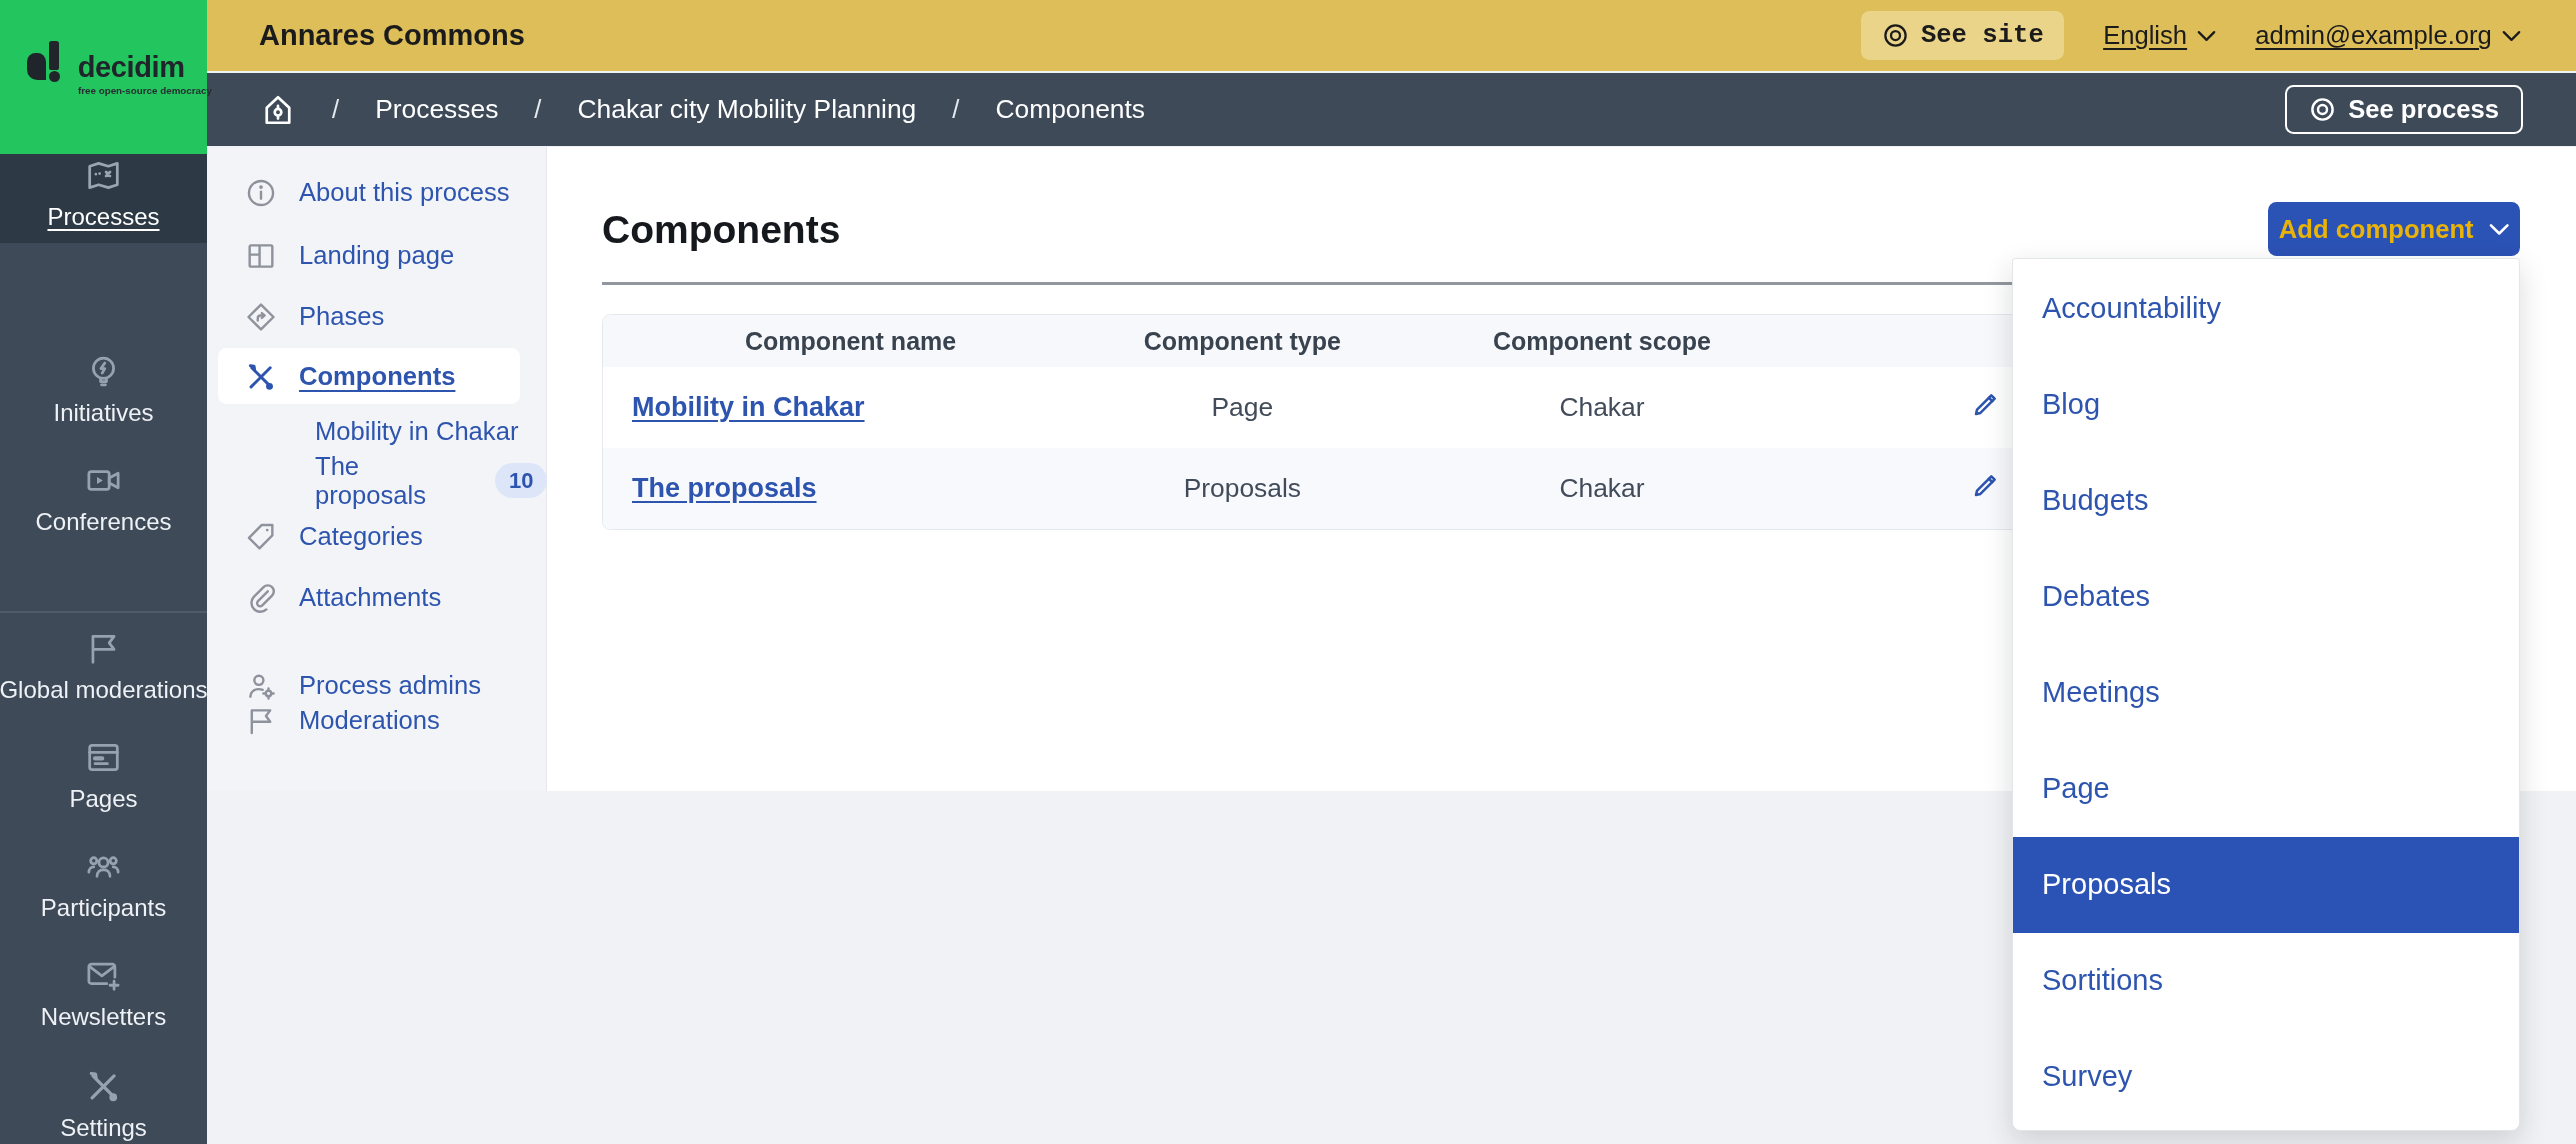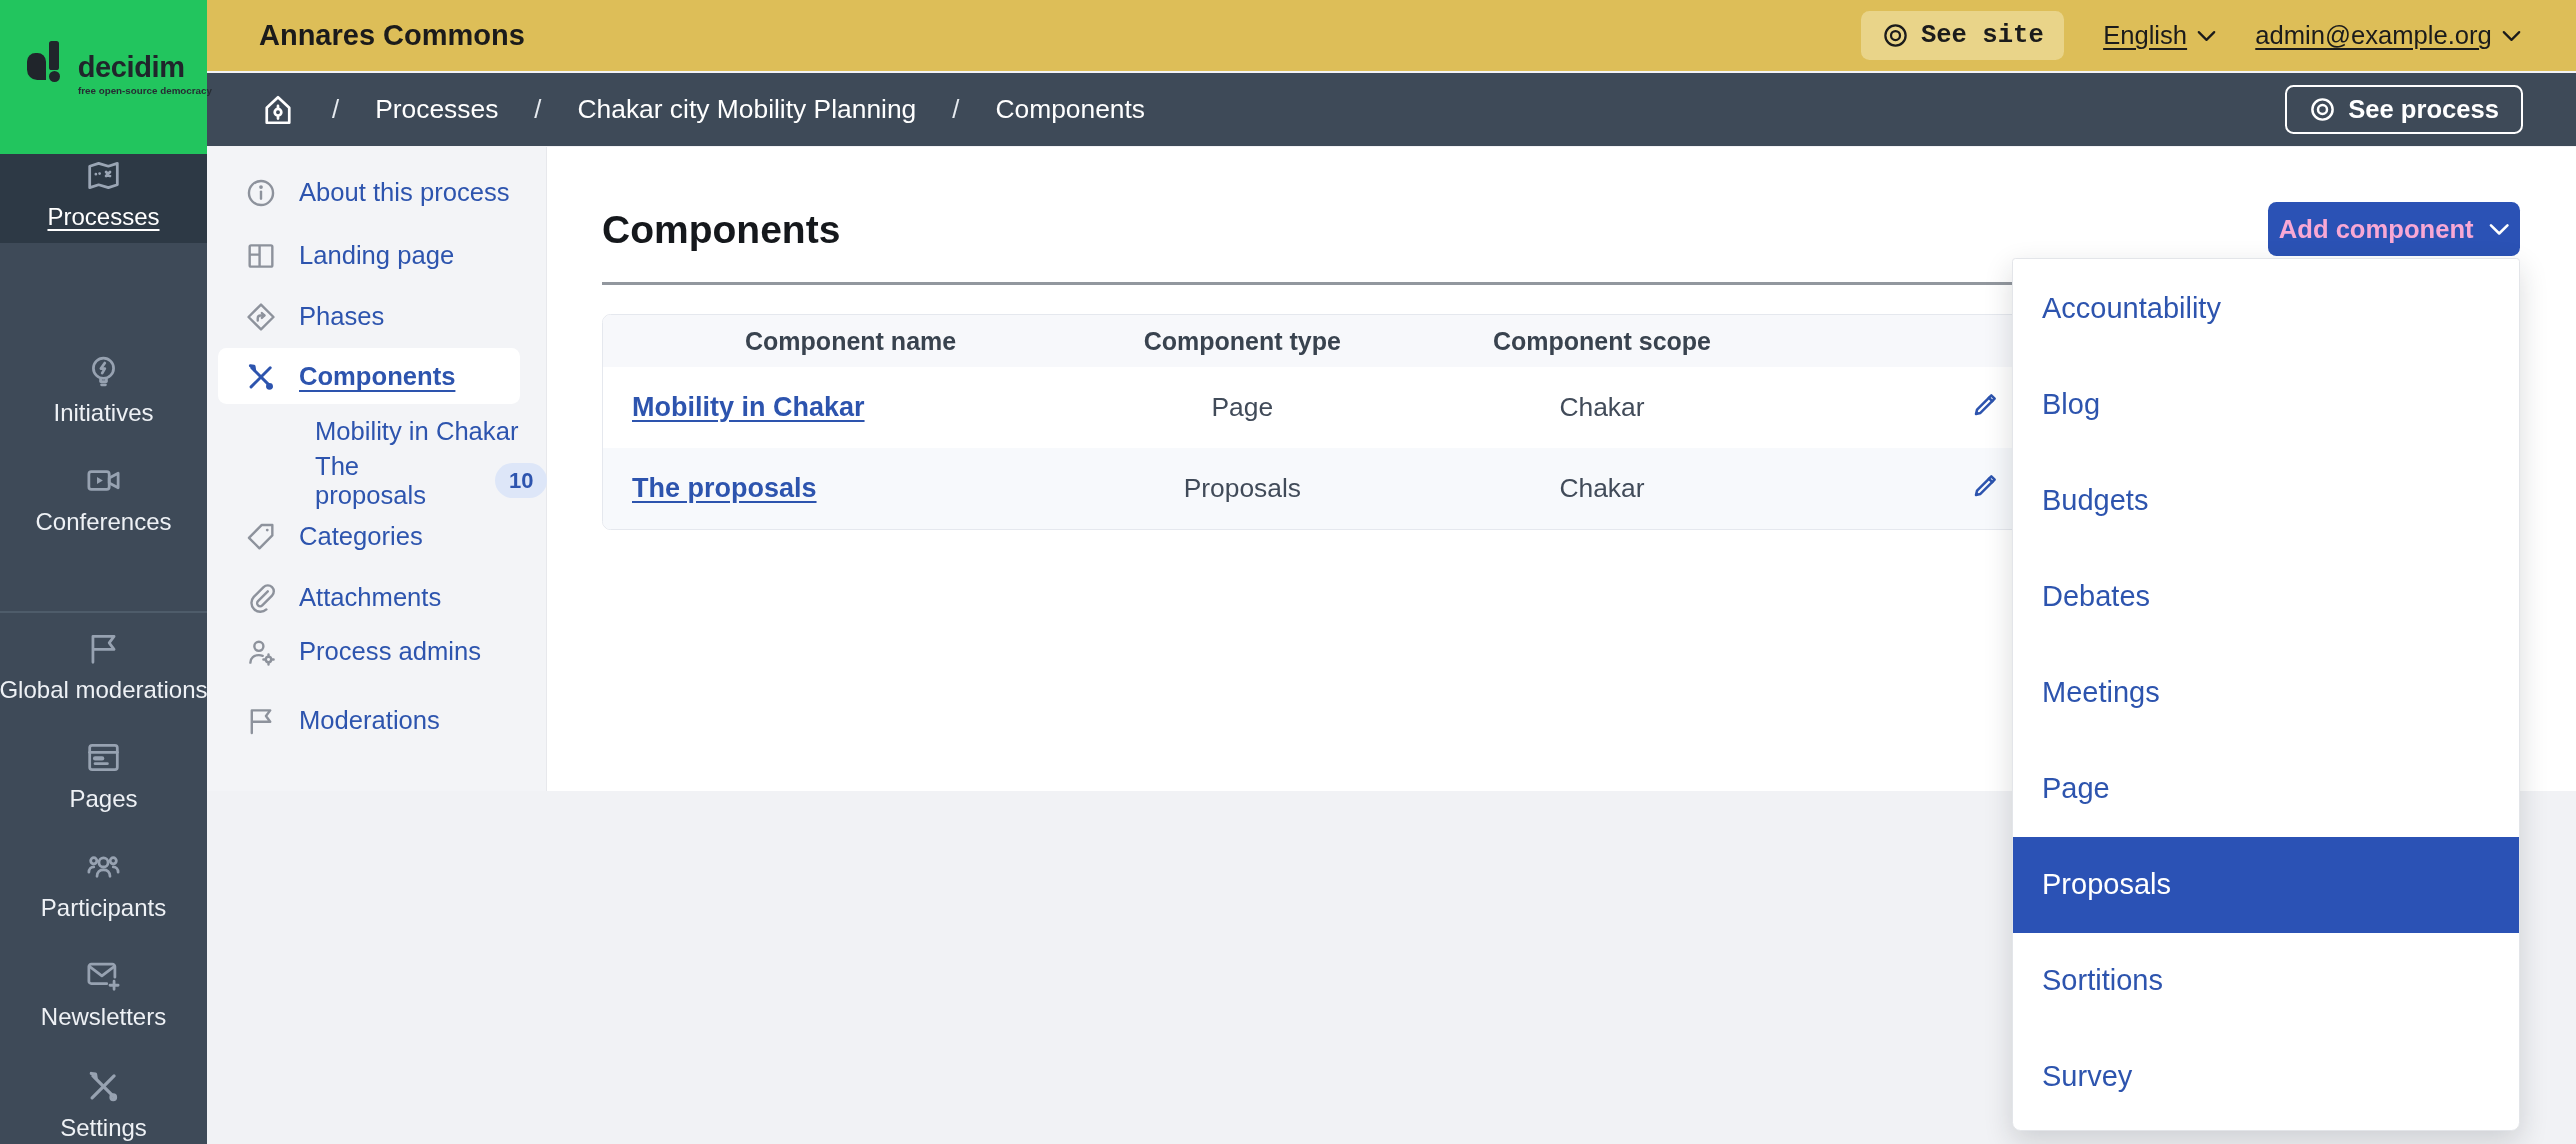--- a/index.html
+++ b/index.html
@@ -108,21 +108,21 @@
   .main {
     position:absolute; left:547px; top:147px; width:2029px; height:645px;
     background:#ffffff;
   }
   .page-title { position:absolute; left:55px; top:61px; font-size:39px; font-weight:bold; color:#15181c; }
   .title-rule { position:absolute; left:55px; top:135px; width:1918px; height:2.6px; background:#92979e; }
   .add-btn {
     position:absolute; left:1721px; top:55px; width:252px; height:54px;
     background:#2b52b5; border:none; border-radius:8.5px;
     display:flex; align-items:center; justify-content:center; gap:15.3px;
-    font-family:inherit; font-size:25.6px; font-weight:bold; color:#f9a8d4; cursor:pointer;
+    font-family:inherit; font-size:25.6px; font-weight:bold; color:#eab308; cursor:pointer;
   }
 
   
   .table-wrap {
     position:absolute; left:55px; top:167px; width:1918px;
     border:1.7px solid #e5e8ee; border-radius:8.5px; overflow:hidden; background:#fff;
   }
   table.components { width:100%; border-collapse:collapse; table-layout:fixed; }
   table.components th, table.components td { border:none; }
   col.c-name  { width:466px; }
@@ -404,21 +404,21 @@
 
     <a class="subnav-item" style="top:426px">
       <span class="sn-icon">
         <svg width="34" height="34" viewBox="0 0 24 24" fill="none" stroke="currentColor" stroke-width="1.7" stroke-linecap="round" stroke-linejoin="round">
           <path d="M16.8 7.3l-6.9 6.9a2.1 2.1 0 003 3l6.9-6.9a4.2 4.2 0 00-6-6L6.9 11.2a6.3 6.3 0 008.9 8.9"></path>
         </svg>
       </span>
       <span class="sn-label">Attachments</span>
     </a>
 
-    <a class="subnav-item" style="top:480px">
+    <a class="subnav-item" style="top:514px">
       <span class="sn-icon">
         <svg width="34" height="34" viewBox="0 0 24 24" fill="none" stroke="currentColor" stroke-width="1.7" stroke-linecap="round" stroke-linejoin="round">
           <circle cx="10.5" cy="8" r="3.2"></circle>
           <path d="M4.5 19.5c0-3.2 2.6-5.3 6-5.3 1 0 1.9.2 2.7.5"></path>
           <circle cx="17.3" cy="17.3" r="1.9"></circle>
           <path d="M17.3 14.6v-.9M17.3 20.9v-.9M20 17.3h.9M13.7 17.3h.9"></path>
         </svg>
       </span>
       <span class="sn-label">Process admins</span>
     </a>

